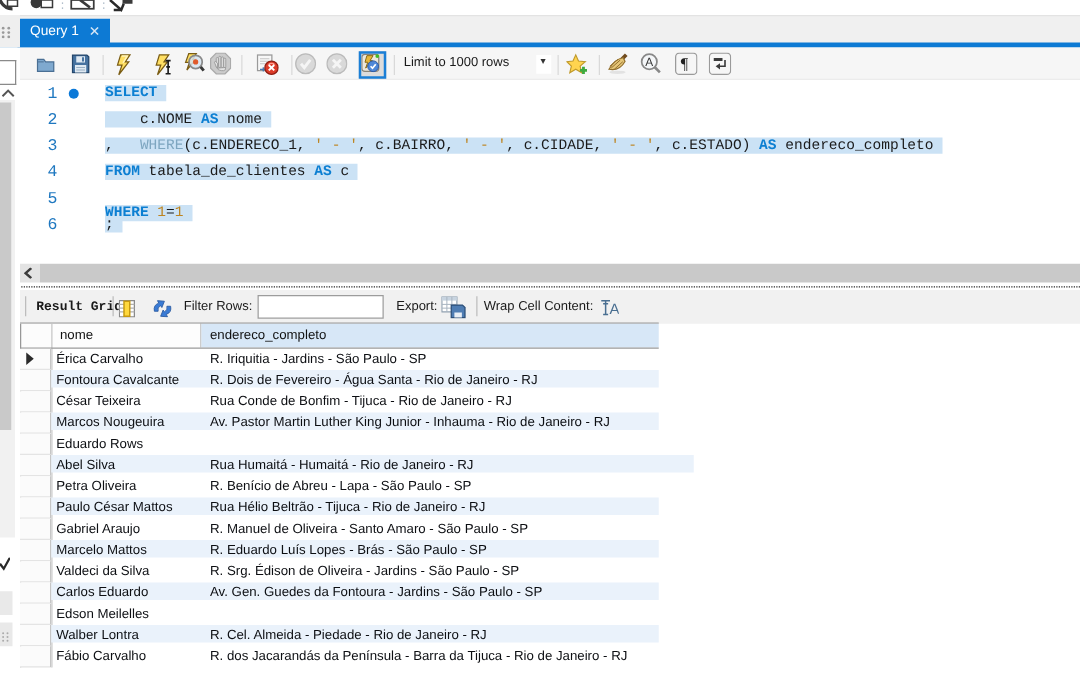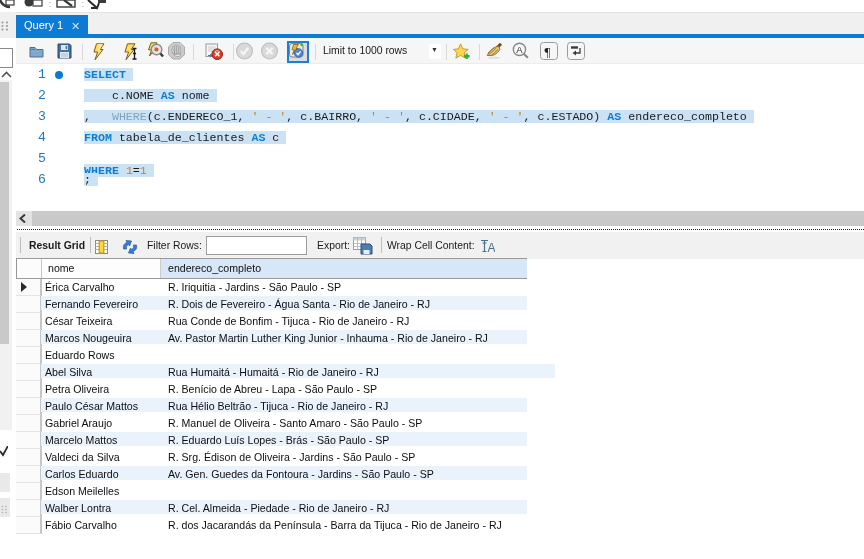--- a/index.html
+++ b/index.html
@@ -78,21 +78,21 @@
 <div class="cl" style="top:148px;margin-top:12px;"><span class="selbg"><span class="kw">WHERE</span> <span class="num">1</span>=<span class="num">1</span>&nbsp;</span></div>
 <div class="cl" style="top:169px;"><span class="selbg">;&nbsp;</span></div>
 <div class="abs" id="hscroll"></div>
 <div class="abs" id="hbtn"></div>
 <svg class="abs" style="left:19px;top:214px;" width="8" height="9" viewBox="0 0 8 9">
  <path d="M6 0.5 L1.5 4.5 L6 8.5" stroke="#3c3c3c" stroke-width="2" fill="none"></path>
 </svg>
 <div class="abs" id="splitter"></div>
 <div class="abs" id="resultbar"></div>
 <div class="abs" style="left:20px;top:237px;width:1px;height:16px;background:#bdbdbd;"></div>
-<div class="rbtxt" style="left:29px;font-weight:bold;">Result Grid</div>
+<div class="rbtxt" style="left:29px;font-weight:bold;font-family:Liberation Mono, monospace;">Result Grid</div>
 <div class="abs" style="left:90px;top:237px;width:1px;height:16px;background:#bdbdbd;"></div>
 <div class="rbtxt" style="left:147px;">Filter Rows:</div>
 <div class="abs" id="filterbox"></div>
 <div class="rbtxt" style="left:317px;">Export:</div>
 <div class="abs" style="left:381px;top:237px;width:1px;height:16px;background:#bdbdbd;"></div>
 <div class="rbtxt" style="left:387px;">Wrap Cell Content:</div>
 
 <svg class="abs" style="left:29px;top:44px;" width="15" height="15" viewBox="0 0 15 15">
  <path d="M1 4 L1 13 L14 13 L14 5.5 L7.5 5.5 L6 3.5 L1 3.5 Z" fill="#7fa9cf" stroke="#4a6f94" stroke-width="1"></path>
  <path d="M1.5 5.5 L6 5.5" stroke="#4a6f94" stroke-width="0.8"></path>
@@ -260,21 +260,21 @@
 <div class="abs" style="left:160px;top:259px;width:1px;height:19px;background:#cccccc;"></div>
 <div class="abs" style="left:16px;top:277.5px;width:511px;height:1.5px;background:#9a9a9a;"></div>
 <div class="abs" style="left:16px;top:259px;width:1px;height:275px;background:#979797;"></div>
 <div class="rh" style="top:279px;"></div>
 <div class="row" style="top:279px;">
     <span class="cell1">Érica Carvalho</span>
     <span class="cell2">R. Iriquitia - Jardins - São Paulo - SP</span>
   </div>
 <div class="rh" style="top:296px;"></div>
 <div class="row rowalt" style="top:296px;">
-    <span class="cell1">Fernando Fevereiro</span>
+    <span class="cell1">Fontoura Cavalcante</span>
     <span class="cell2">R. Dois de Fevereiro - Água Santa - Rio de Janeiro - RJ</span>
   </div>
 <div class="rh" style="top:313px;"></div>
 <div class="row" style="top:313px;">
     <span class="cell1">César Teixeira</span>
     <span class="cell2">Rua Conde de Bonfim - Tijuca - Rio de Janeiro - RJ</span>
   </div>
 <div class="rh" style="top:330px;"></div>
 <div class="row rowalt" style="top:330px;">
     <span class="cell1">Marcos Nougeuira</span>

